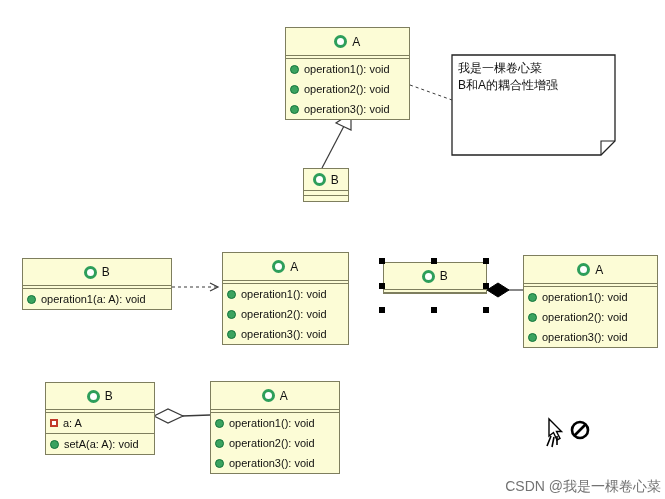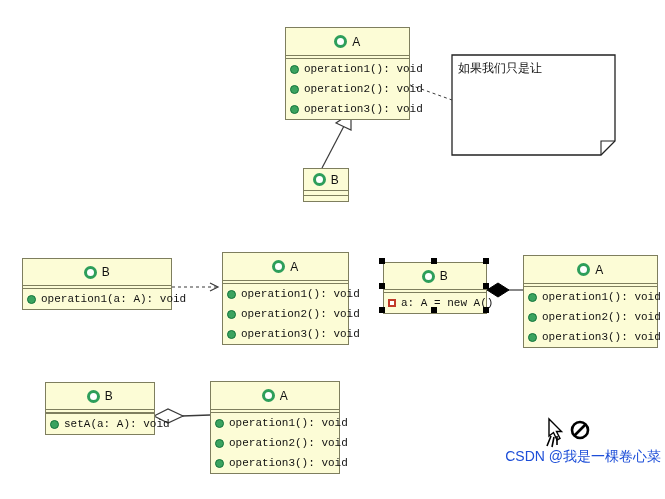--- a/index.html
+++ b/index.html
@@ -11,31 +11,31 @@
   .uml-head{height:26px;display:flex;align-items:center;justify-content:center;gap:5px;
             font-size:12px;}
   .uml-head.tall{height:27px;}
   .uml-head.short{height:21px;}
   .cls-name{letter-spacing:.5px;}
   .class-icon{width:13px;height:13px;border-radius:50%;border:3px solid #2d9e5a;
               background:#fff;box-sizing:border-box;flex:0 0 auto;}
   .sep{height:2px;border-top:1px solid #7e7e5e;border-bottom:1px solid #7e7e5e;}
   .sep1{height:0;border-top:1px solid #7e7e5e;}
   .row{height:20px;display:flex;align-items:center;gap:5px;padding:0 4px;font-size:11px;
-       white-space:nowrap;font-family:Liberation Mono, monospace;}
+       white-space:nowrap;}
   .m-icon{width:9px;height:9px;border-radius:50%;background:#3ba35f;border:1px solid #13743c;
           box-sizing:border-box;flex:0 0 auto;}
   .a-icon{width:8px;height:8px;background:#fff;border:2px solid #c23b2a;box-sizing:border-box;
           flex:0 0 auto;}
   .mini-comp{height:4px;border-top:1px solid #7e7e5e;}
   .mini-comp.b{height:5px;}
   .note-text{position:absolute;left:458px;top:60px;width:156px;z-index:2;font-size:12px;
              line-height:17px;color:#111;}
   .handle{position:absolute;width:6px;height:6px;background:#000;z-index:3;}
-  #watermark{position:absolute;right:4px;top:448px;z-index:2;font-size:14px;color:#1d4ed8;}
+  #watermark{position:absolute;right:4px;top:478px;z-index:2;font-size:14px;color:#737373;}
 </style>
 </head>
 <body>
 
 <div id="canvas">
 
   <svg class="overlay" width="665" height="499" viewBox="0 0 665 499">
 
     <g>
       <polygon points="452,55 615,55 615,141 601,155 452,155" fill="#ffffff" stroke="#222" stroke-width="1.3"></polygon>
@@ -86,21 +86,22 @@
       <span class="m-icon"></span>
       <span>operation2(): void</span>
     </div>
     <div class="row">
       <span class="m-icon"></span>
       <span>operation3(): void</span>
     </div>
   </div>
 
   <div class="note-text">
-    <div>如果我们只是让</div>
+    <div>我是一棵卷心菜</div>
+    <div>B和A的耦合性增强</div>
   </div>
 
   <div class="uml-class" style="left:303px;top:168px;width:46px;">
     <div class="uml-head short">
       <span class="class-icon"></span>
       <span class="cls-name">B</span>
     </div>
     <div class="mini-comp"></div>
     <div class="mini-comp b"></div>
   </div>
@@ -136,24 +137,20 @@
       <span>operation3(): void</span>
     </div>
   </div>
 
   <div class="uml-class" style="left:383px;top:262px;width:104px;">
     <div class="uml-head">
       <span class="class-icon"></span>
       <span class="cls-name">B</span>
     </div>
     <div class="sep"></div>
-    <div class="row">
-      <span class="a-icon"></span>
-      <span>a: A = new A()</span>
-    </div>
   </div>
 
   <div class="handle" style="left:379px;top:258px;"></div>
   <div class="handle" style="left:431px;top:258px;"></div>
   <div class="handle" style="left:483px;top:258px;"></div>
   <div class="handle" style="left:379px;top:283px;"></div>
   <div class="handle" style="left:483px;top:283px;"></div>
   <div class="handle" style="left:379px;top:307px;"></div>
   <div class="handle" style="left:431px;top:307px;"></div>
   <div class="handle" style="left:483px;top:307px;"></div>
@@ -177,20 +174,24 @@
       <span>operation3(): void</span>
     </div>
   </div>
 
   <div class="uml-class" style="left:45px;top:382px;width:110px;">
     <div class="uml-head">
       <span class="class-icon"></span>
       <span class="cls-name">B</span>
     </div>
     <div class="sep"></div>
+    <div class="row">
+      <span class="a-icon"></span>
+      <span>a: A</span>
+    </div>
     <div class="sep1"></div>
     <div class="row">
       <span class="m-icon"></span>
       <span>setA(a: A): void</span>
     </div>
   </div>
 
   <div class="uml-class" style="left:210px;top:381px;width:130px;">
     <div class="uml-head tall">
       <span class="class-icon"></span>

